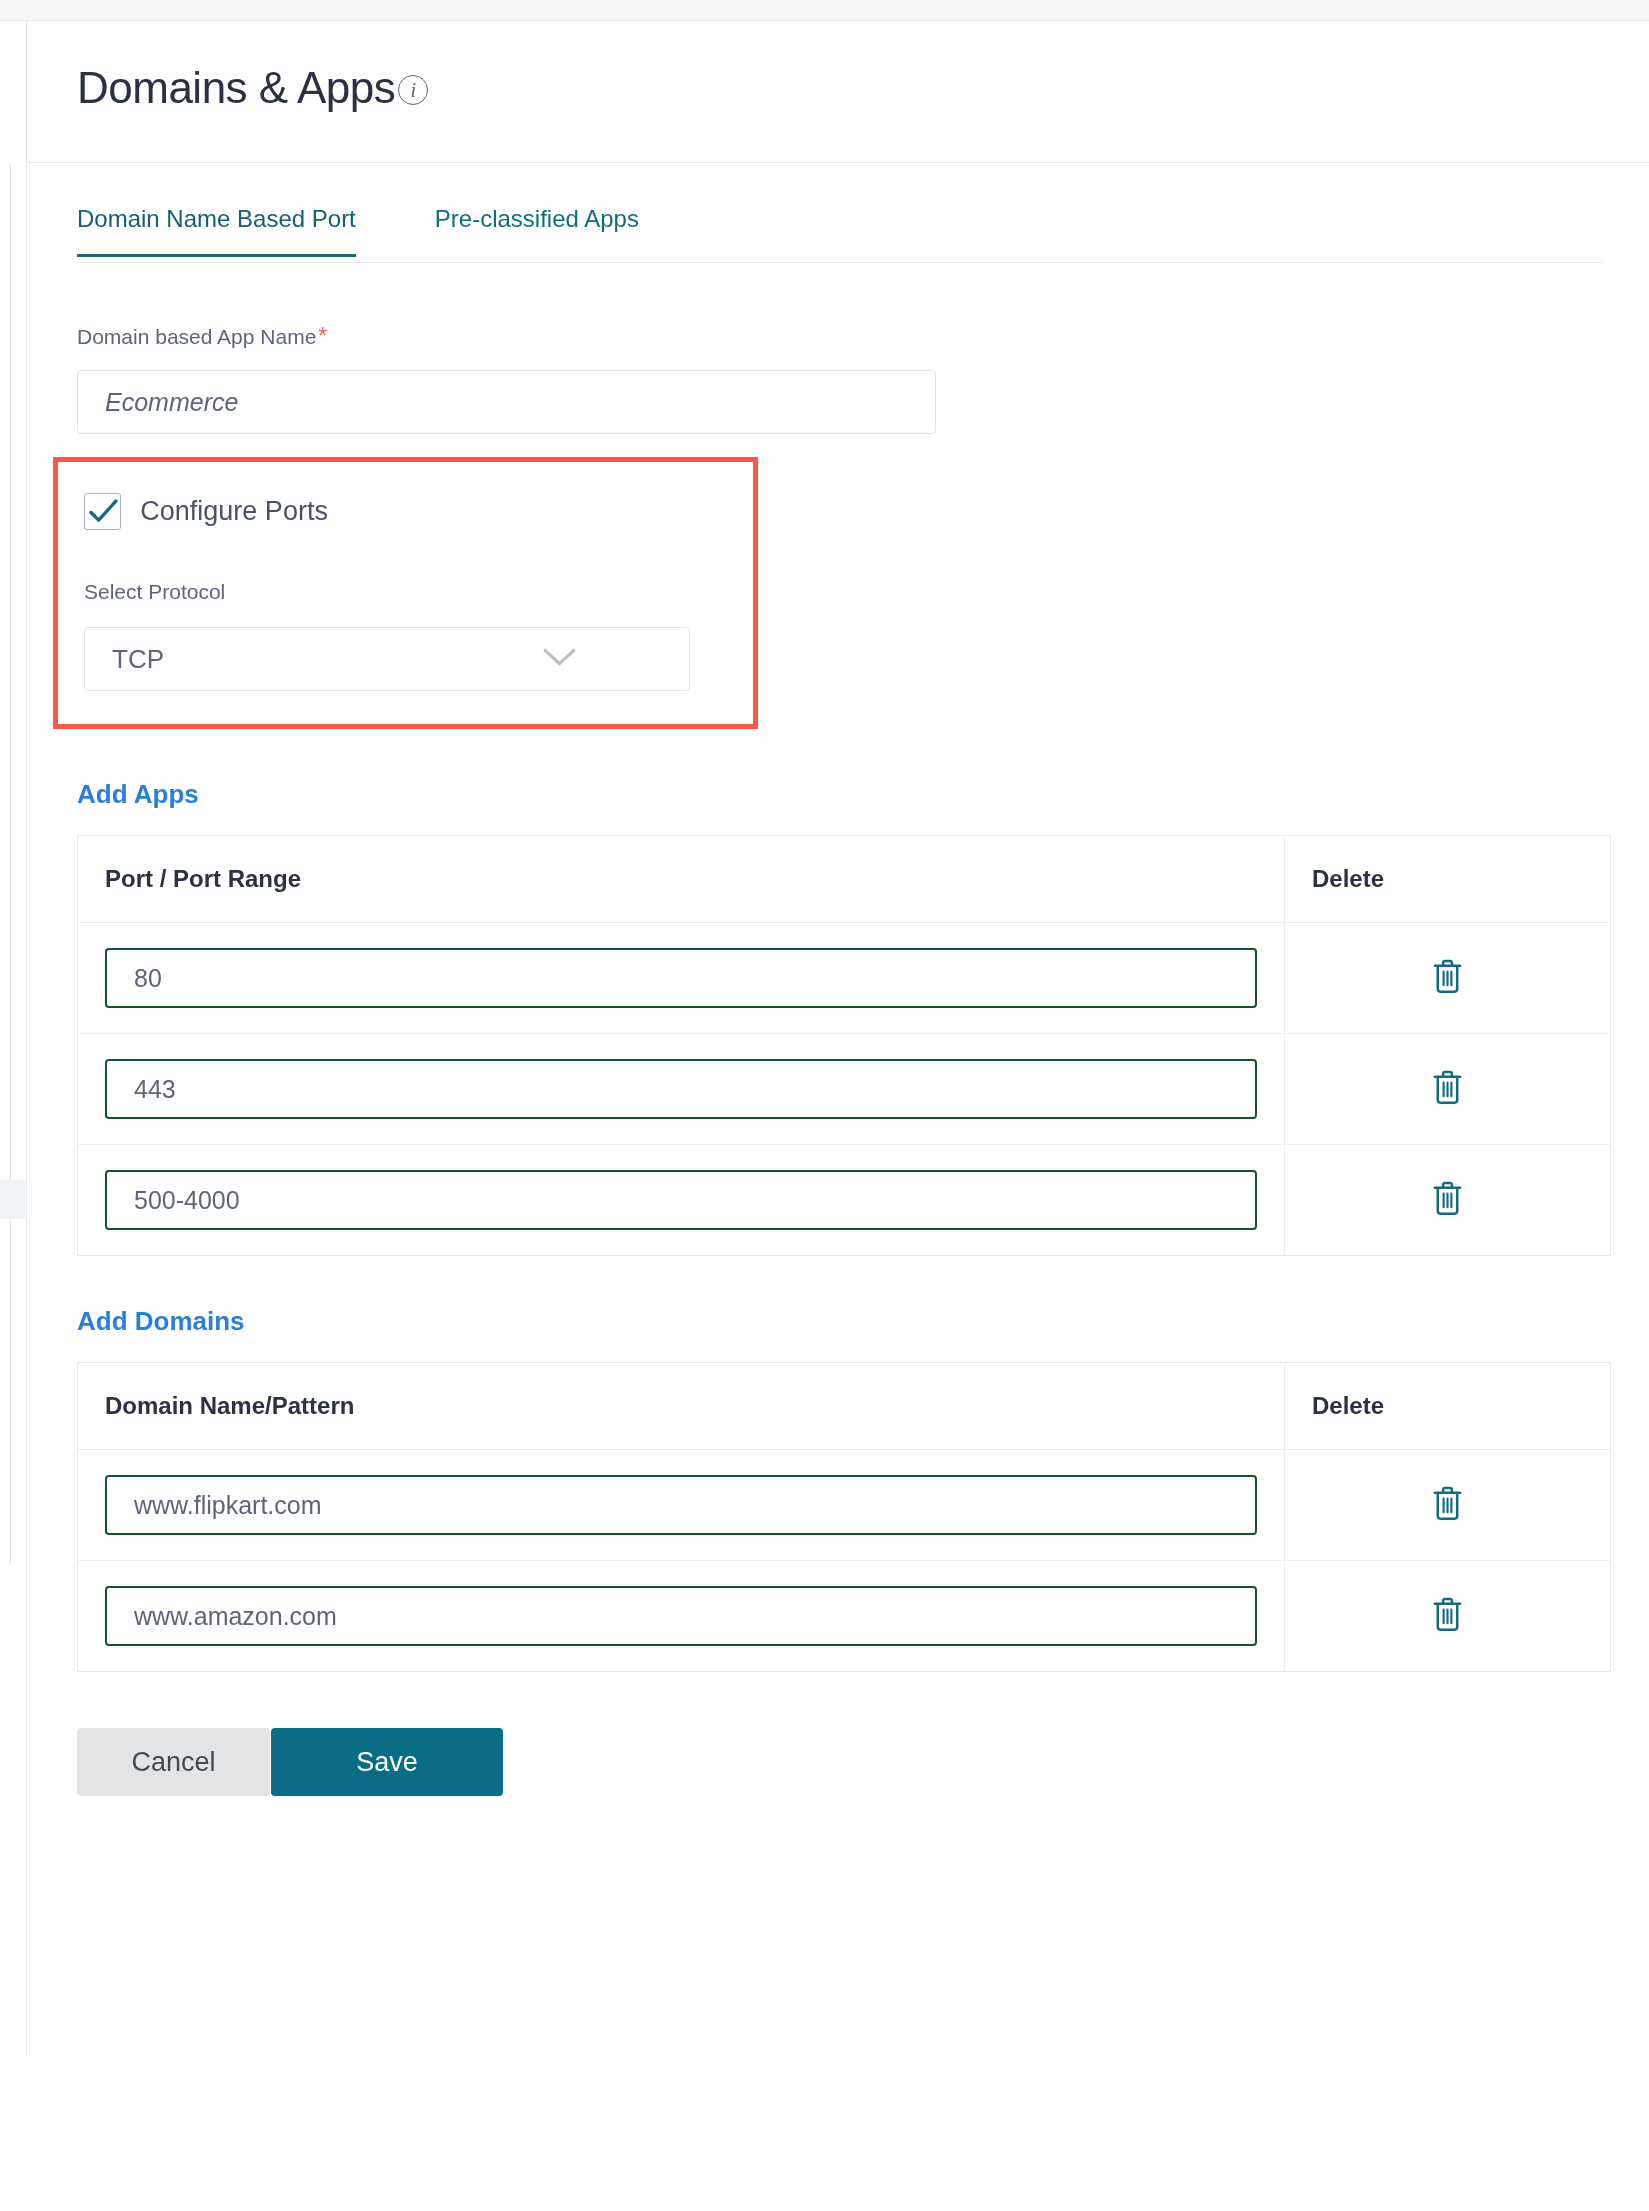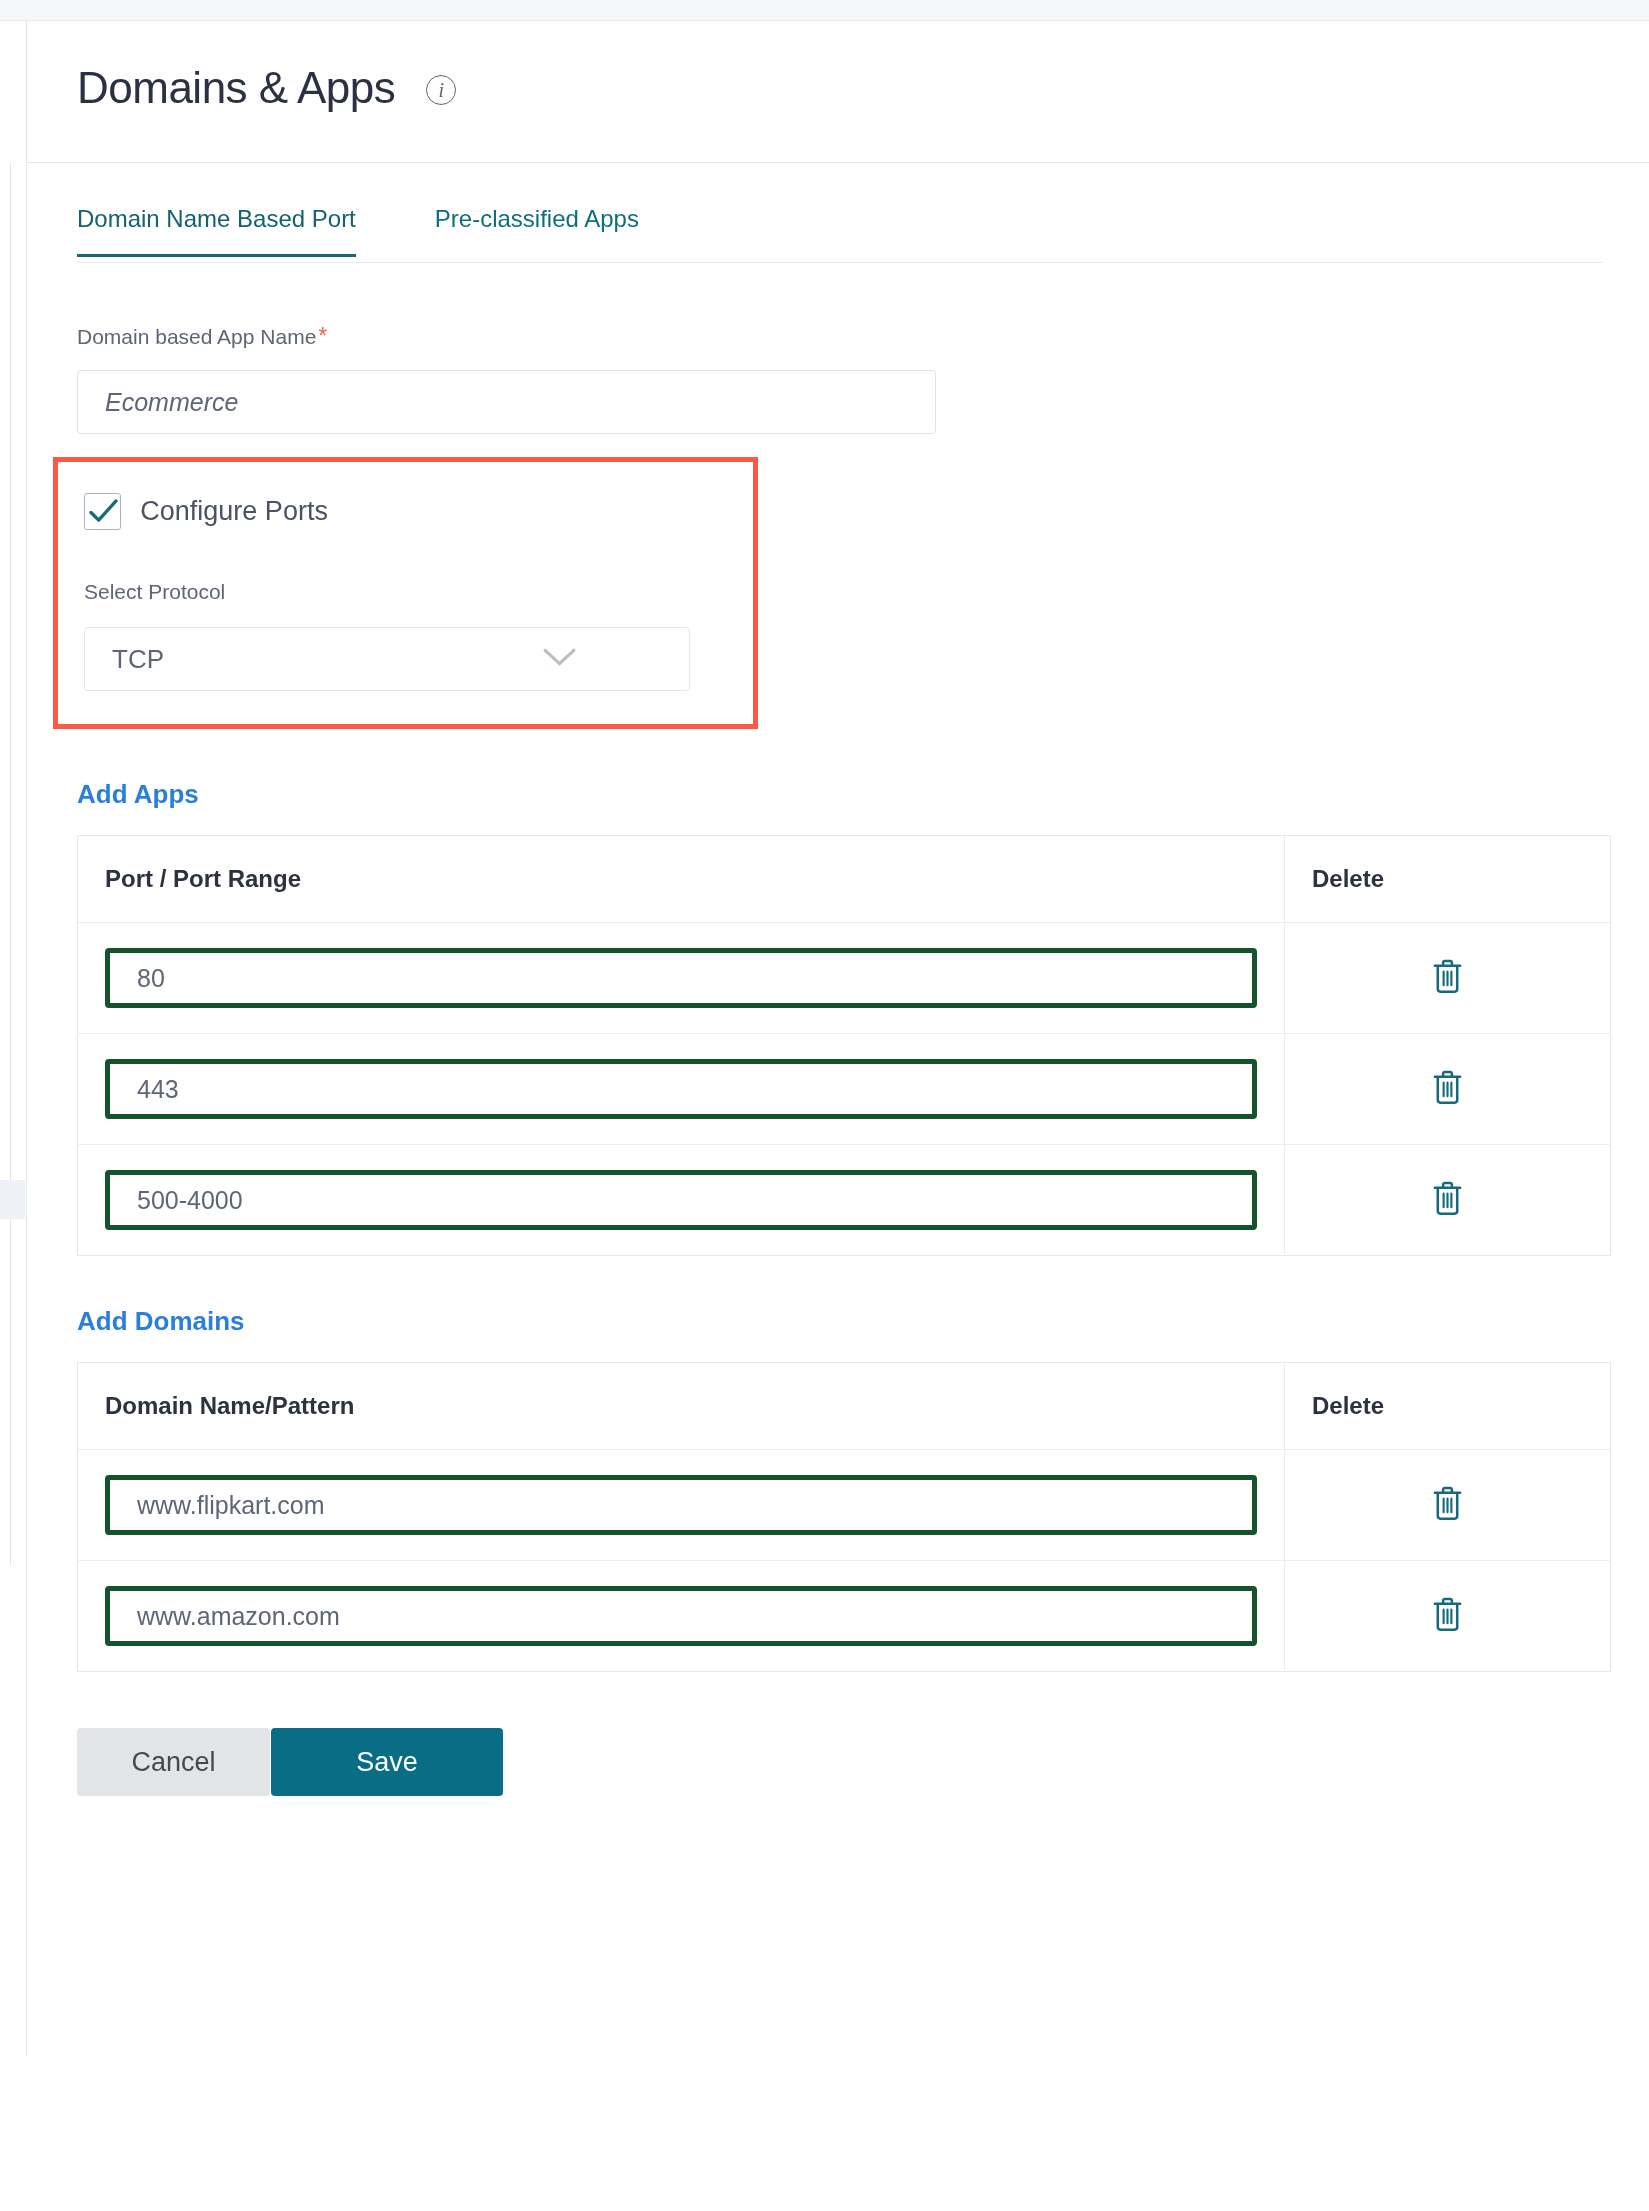--- a/index.html
+++ b/index.html
@@ -67,21 +67,21 @@
     position: relative;
     height: 142px;
     border-bottom: 1px solid #e3e6ea;
   }
   .page-title-row {
     position: absolute;
     left: 50px;
     top: 45px;
     display: flex;
     align-items: center;
-    gap: 31px;
+    gap: 3px;
   }
   .page-title {
     font-size: 44px;
     font-weight: 400;
     color: #2a3142;
     letter-spacing: -0.5px;
     line-height: 1;
   }
   .info-icon {
     width: 30px;
@@ -258,21 +258,21 @@
     border-bottom: 1px solid #eceff2;
     background: #fff;
   }
   .data-table tr:last-child td { border-bottom: none; }
   .col-main { width: 1207px; }
   .col-del  { width: 326px; border-left: 1px solid #e9ecf0; }
   th.col-del { border-left: 1px solid #e9ecf0; }
   .cell-input {
     width: 1152px;
     height: 60px;
-    border: 5px solid #14532d;
+    border: 2px solid #14532d;
     border-radius: 3.9px;
     background: #fff;
     font-size: 25px;
     color: #5d6577;
     padding: 0 27px;
     font-family: "Liberation Sans", sans-serif;
     outline: none;
   }
   .del-cell {
     text-align: center;

